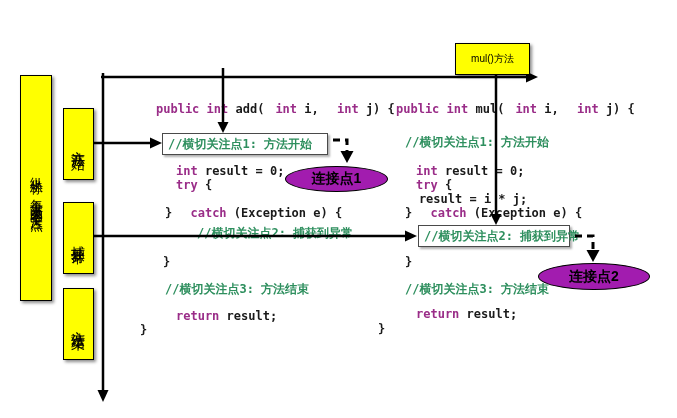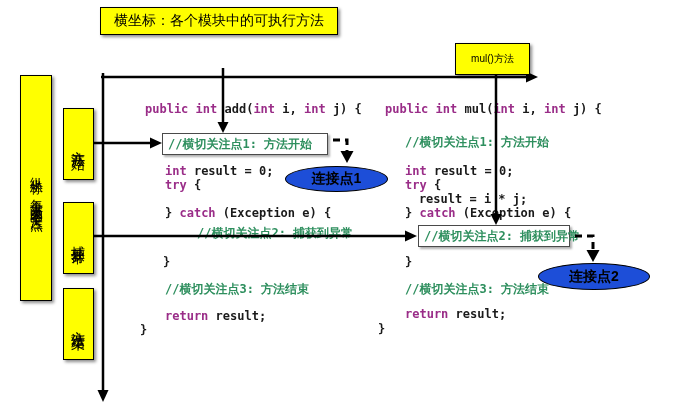--- a/index.html
+++ b/index.html
@@ -10,34 +10,34 @@
   .ybox{
     position:absolute;background:var(--yellow,#ffff00);
     border:1.5px solid #000;box-shadow:2px 2px 3px rgba(0,0,0,.45);
     display:flex;align-items:center;justify-content:center;
     color:#000;box-sizing:border-box;text-align:center;
   }
   .vert{
     writing-mode:vertical-rl;text-orientation:upright;letter-spacing:2px;
   }
   .joinpoint{
-    position:absolute;background:#1d4ed8;border:1.6px solid #000;border-radius:50%;
+    position:absolute;background:#a21caf;border:1.6px solid #000;border-radius:50%;
     display:flex;align-items:center;justify-content:center;
     font-size:14px;font-weight:600;color:#000;box-sizing:border-box;
   }
   .code-line{
     position:absolute;white-space:pre;
     font-family:"DejaVu Sans Mono","Liberation Mono",monospace;
     font-size:12px;font-weight:bold;line-height:15px;color:var(--code,#1a1a1a);
   }
   .code-line.boxed{
     background:#fff;border:1.2px solid #4a4a4a;box-shadow:2px 2px 2px #b0b0b0;
     height:22px;display:flex;align-items:center;box-sizing:border-box;
   }
-  .tok-kw{color:var(--kw,#9a2d88);}
+  .tok-kw{color:var(--kw,#9a2d88);margin-left:11px;}
   .tok-pl{color:var(--code,#1a1a1a);}
   .tok-cm{color:var(--cm,#2e8f5e);}
   #arrows{position:absolute;left:0;top:0;pointer-events:none;}
   #arrows line,#arrows path{stroke:#000;fill:none;}
   #arrows polygon{fill:#000;stroke:none;}
 </style>
 </head>
 <body>
 
 <div id="stage">
@@ -91,23 +91,20 @@
     <g>
       <path d="M333,140 L347,140 L347,151" stroke-width="3" stroke-dasharray="7,5"></path>
       <polygon points="347,163 340.5,151 353.5,151"></polygon>
     </g>
     <g>
       <path d="M575,236 L593,236 L593,250" stroke-width="3" stroke-dasharray="7,5"></path>
       <polygon points="593,262 586.5,250 599.5,250"></polygon>
     </g>
   </svg>
 
-  <div class="ybox" style="left:100px;top:7px;width:238px;height:28px;font-size:14px;">
-    <span>横坐标：各个模块中的可执行方法</span>
-  </div>
 
 
   <div class="ybox" style="left:455px;top:43px;width:75px;height:32px;font-size:10px;">
     <span>mul()方法</span>
   </div>
 
   <div class="ybox vert" style="left:20px;top:75px;width:32px;height:226px;font-size:13px;">
     <span>纵坐标：每个方法中的各个关注点</span>
   </div>
 

